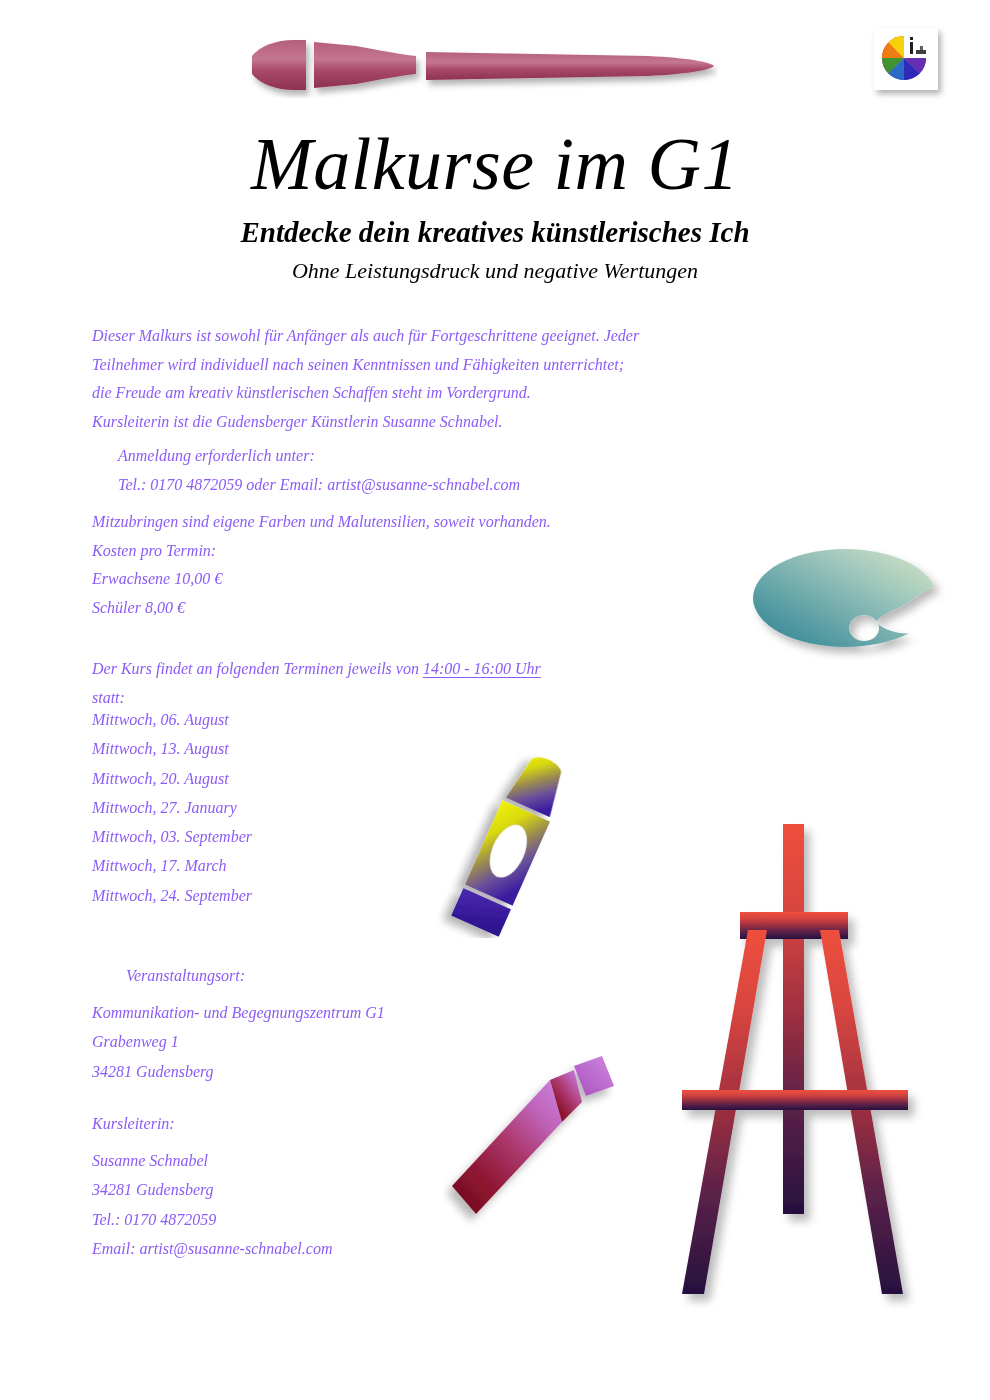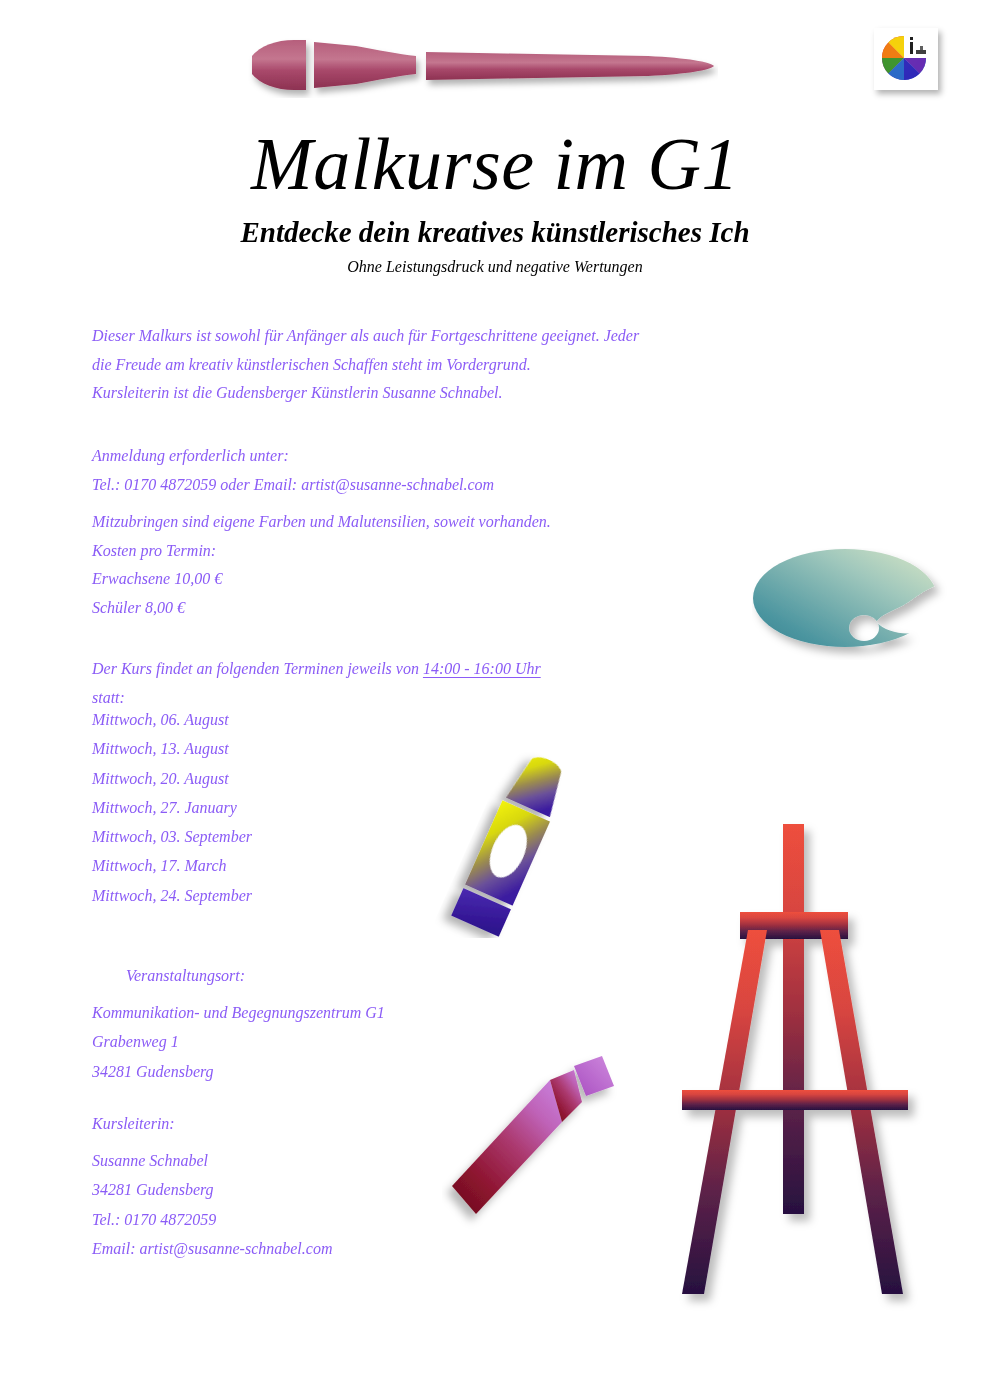--- a/index.html
+++ b/index.html
@@ -74,36 +74,36 @@
     color: #000;
   }
   .subtitle span { text-underline-offset: 4px; }
 
   .tagline {
     position: absolute;
     left: 0; right: 0; top: 258px;
     text-align: center;
     font-style: italic;
     font-weight: 400;
-    font-size: 16px;
+    font-size: 22px;
     color: #000;
   }
 
   .body-block {
     position: absolute;
     left: 92px;
     font-style: italic;
     font-size: 16px;
     line-height: 28.6px;
     color: #8b5cf6;
     white-space: nowrap;
   }
 
   #p-intro    { top: 322px; }
-  #p-anmeld   { top: 442px; }
+  #p-anmeld   { top: 442px; margin-left: 26px; }
   #p-mitbring { top: 508px; }
   #p-termine  { top: 655px; }
   #p-dates    { top: 705px; line-height: 29.3px; }
   #p-ort-head { top: 962px; margin-left: 34px; }
   #p-ort      { top: 998px; line-height: 29.3px; }
   #p-leiter-head { top: 1110px; }
   #p-leiter   { top: 1146px; line-height: 29.3px; }
 
   .u { text-decoration: underline; text-underline-offset: 3px; }
 </style>
@@ -283,20 +283,21 @@
   <div id="text-layer">
 
     <h1 class="headline">Malkurse im G1</h1>
 
     <div class="subtitle"><span>Entdecke dein kreatives künstlerisches Ich</span></div>
 
     <div class="tagline">Ohne Leistungsdruck und negative Wertungen</div>
 
     <div class="body-block" id="p-intro">
       <div>Dieser Malkurs ist sowohl für Anfänger als auch für Fortgeschrittene geeignet. Jeder</div>
+      <div>Teilnehmer wird individuell nach seinen Kenntnissen und Fähigkeiten unterrichtet;</div>
       <div>die Freude am kreativ künstlerischen Schaffen steht im Vordergrund.</div>
       <div>Kursleiterin ist die Gudensberger Künstlerin Susanne Schnabel.</div>
     </div>
 
     <div class="body-block" id="p-anmeld">
       <div>Anmeldung erforderlich unter:</div>
       <div>Tel.: 0170 4872059 oder Email: artist@susanne-schnabel.com</div>
     </div>
 
     <div class="body-block" id="p-mitbring">

